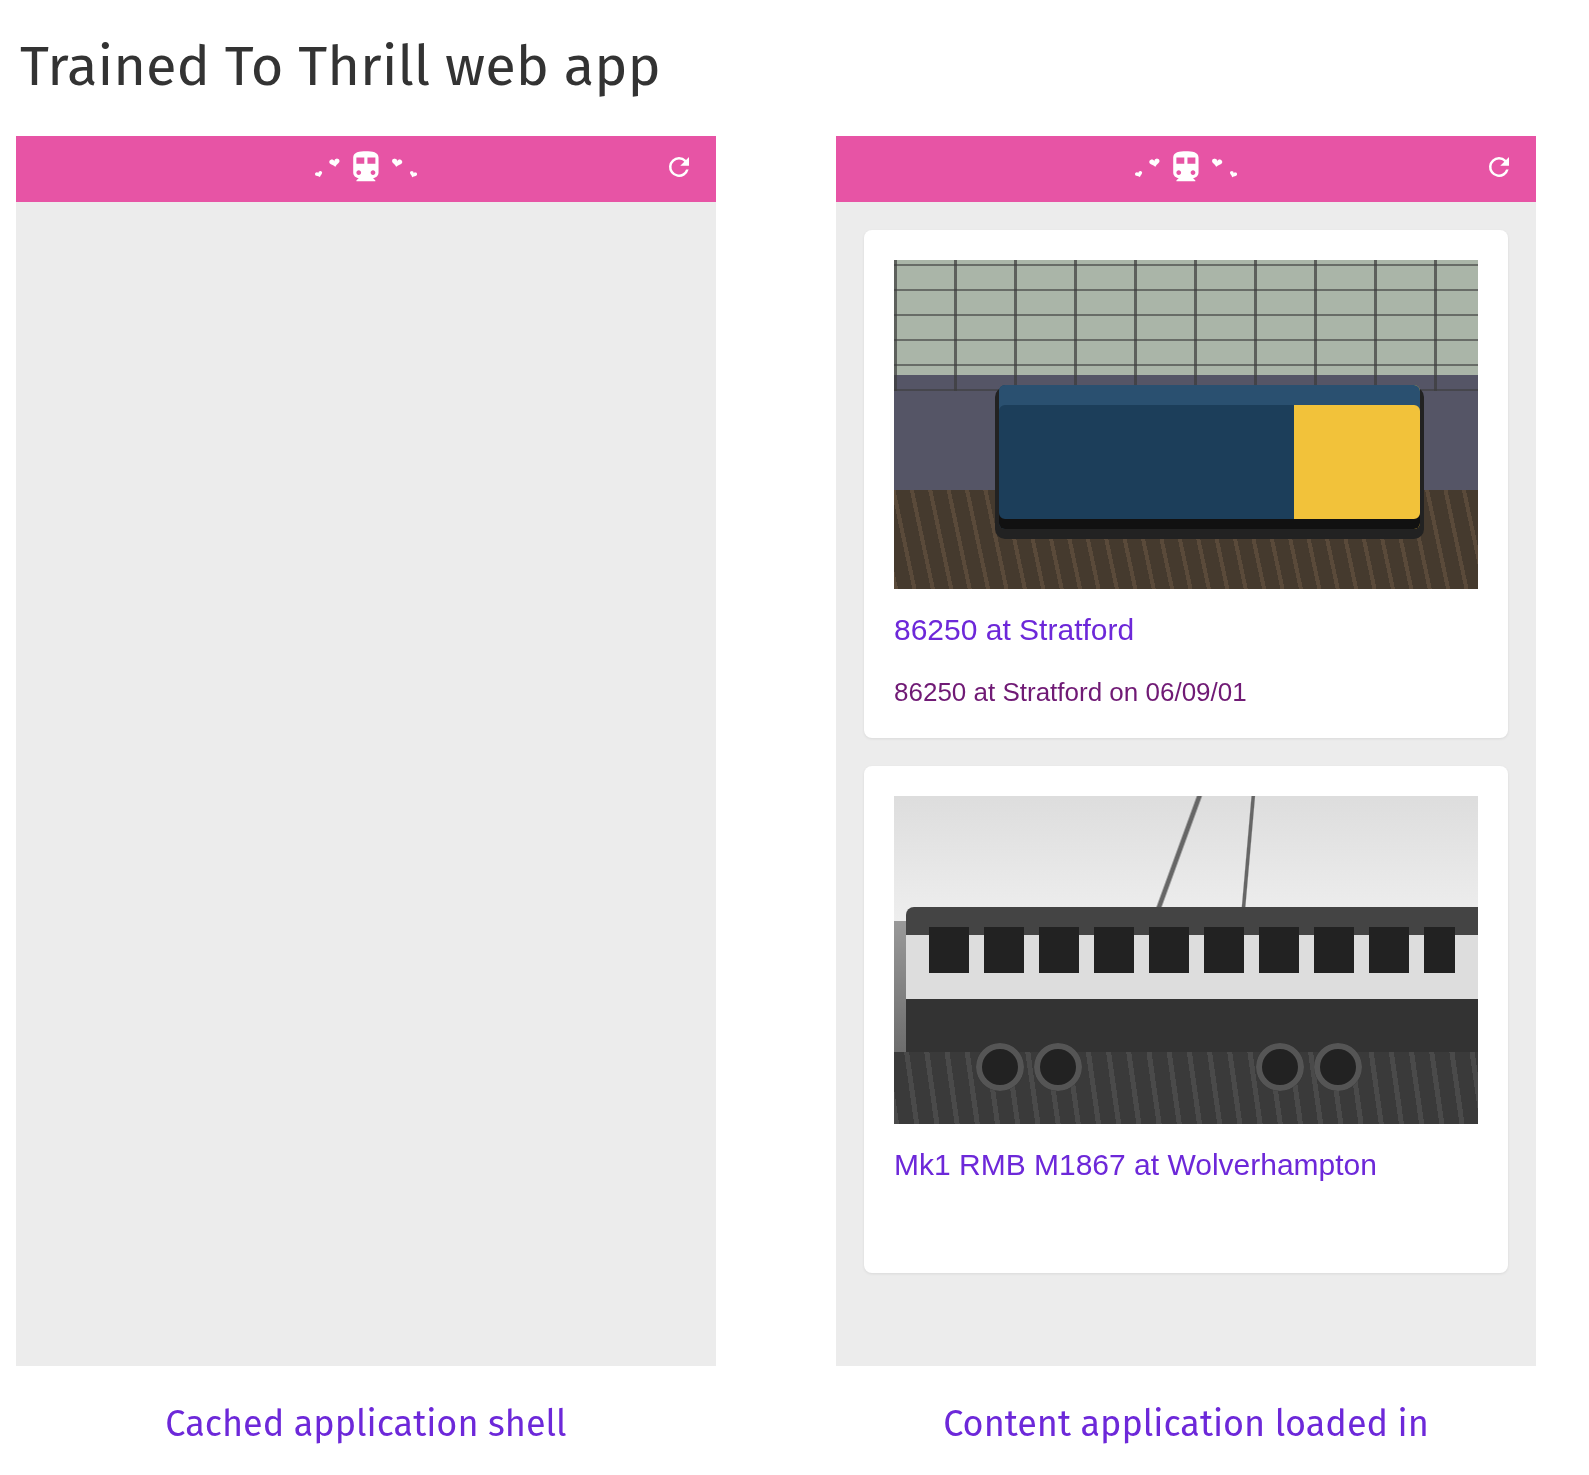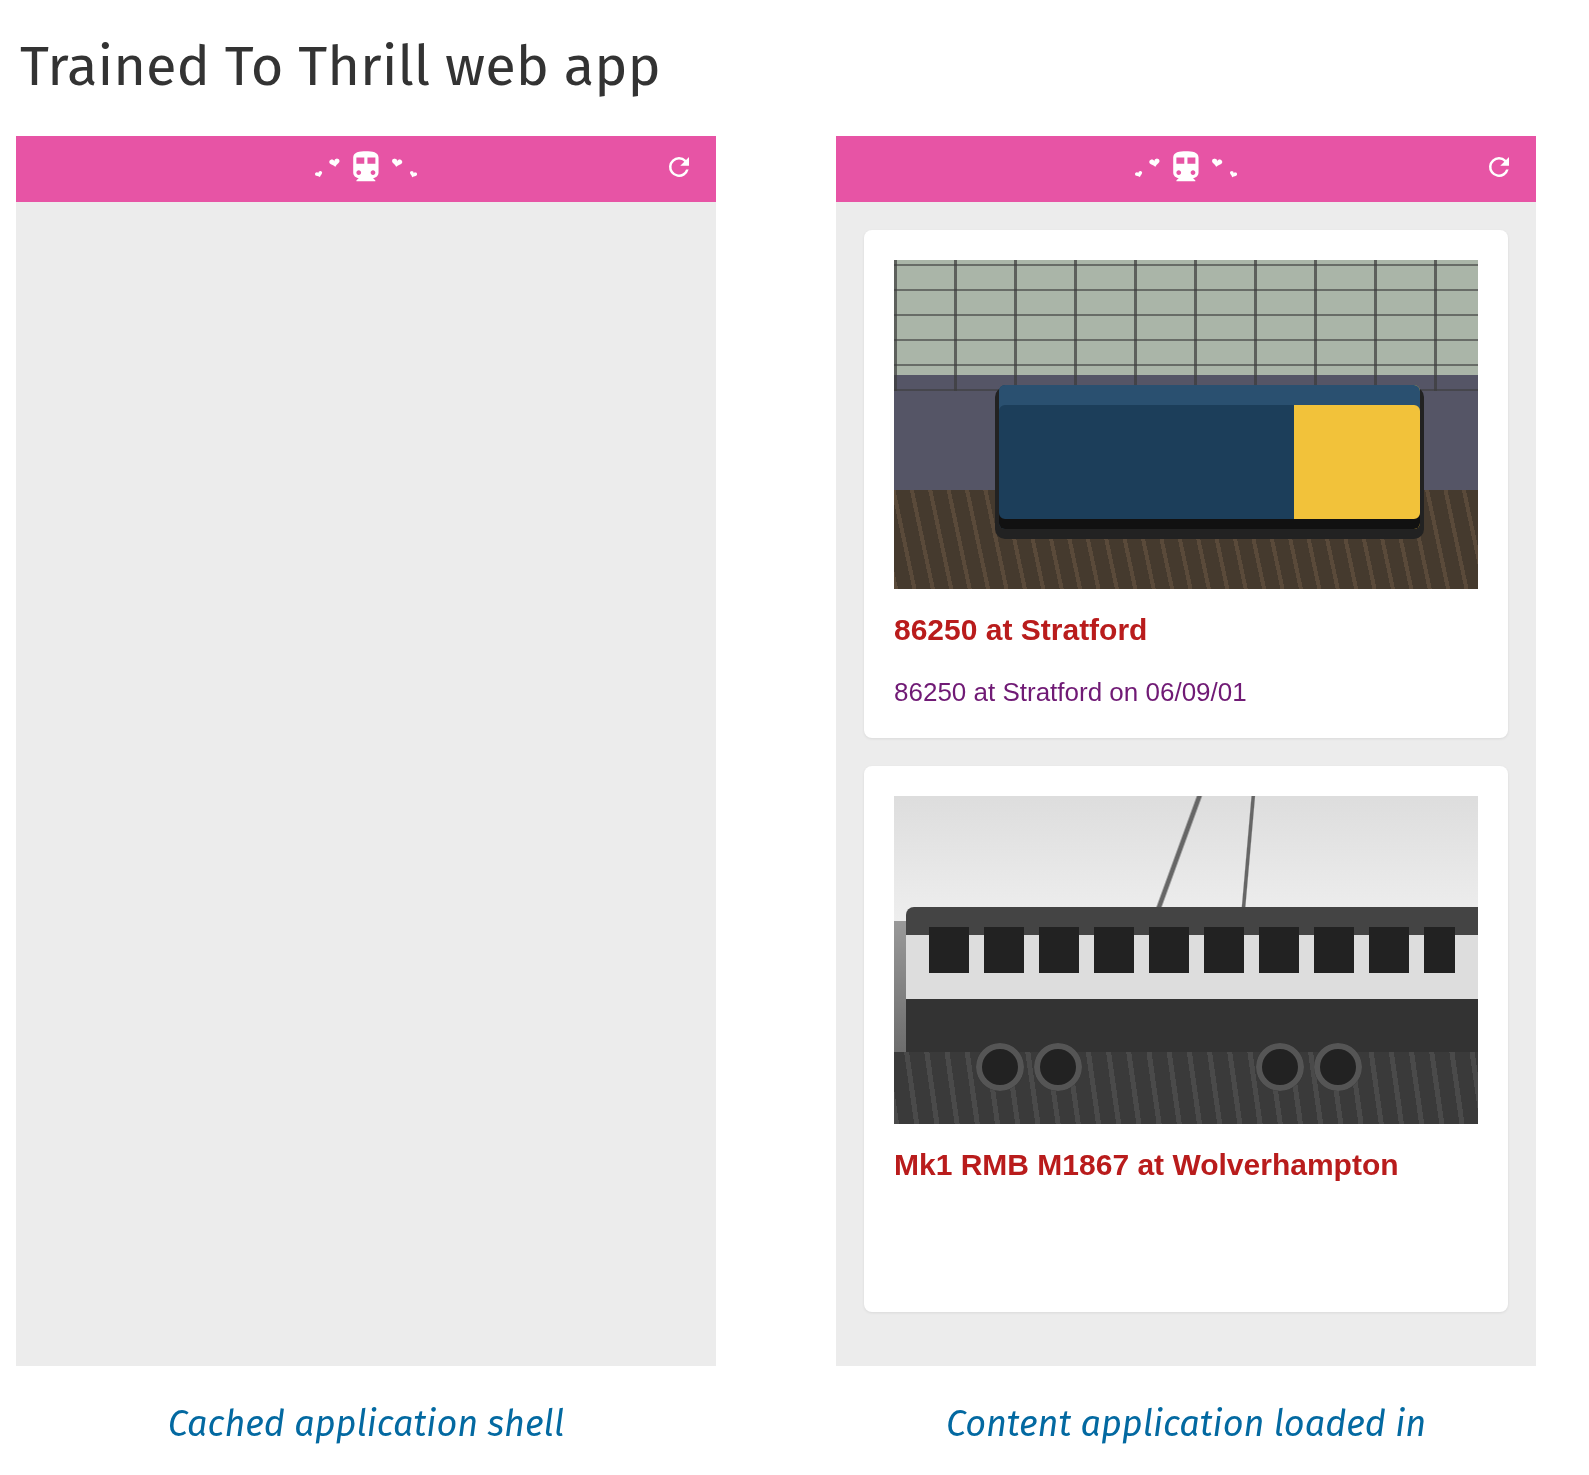--- a/index.html
+++ b/index.html
@@ -85,37 +85,36 @@
       margin: 30px 30px 0 30px;
       aspect-ratio: 16/9;
       background: #888;
       display: block;
     }
     .card-body {
       padding: 24px 30px 30px 30px;
     }
     .card-title {
       font-size: 30px;
-      font-weight: 700;
-      color: #b91c1c;
+      font-weight: 400;
+      color: #6d28d9;
       margin-bottom: 30px;
       font-family: -apple-system, BlinkMacSystemFont, "Helvetica Neue", Arial, sans-serif;
     }
     .card-desc {
       font-size: 26px;
       color: #701a75;
       font-family: -apple-system, BlinkMacSystemFont, "Helvetica Neue", Arial, sans-serif;
     }
     .caption {
       margin-top: 36px;
       font-size: 36px;
-      color: #0369a1;
+      color: #6d28d9;
       font-weight: 400;
       text-align: center;
-      font-style: italic;
     }
 
     
     .photo1 {
       background:
         linear-gradient(to bottom, #aab5a8 0%, #aab5a8 35%, #556 35%, #556 100%);
       position: relative;
       overflow: hidden;
     }
     .photo1::before {
@@ -222,21 +221,21 @@
     }
     .photo2 .w1 { left: 14%; }
     .photo2 .w2 { left: 24%; }
     .photo2 .w3 { left: 62%; }
     .photo2 .w4 { left: 72%; }
 
     
     .card.cut {
       margin-bottom: -120px;
     }
-    .card.cut .card-body { padding-bottom: 100px; }
+    .card.cut .card-body { padding-bottom: 61px; }
   </style>
 </head>
 <body>
 
 <h1 class="page-title">Trained To Thrill web app</h1>
 
 <div class="panels">
 
   <div class="panel-wrapper">
     <div class="phone">

